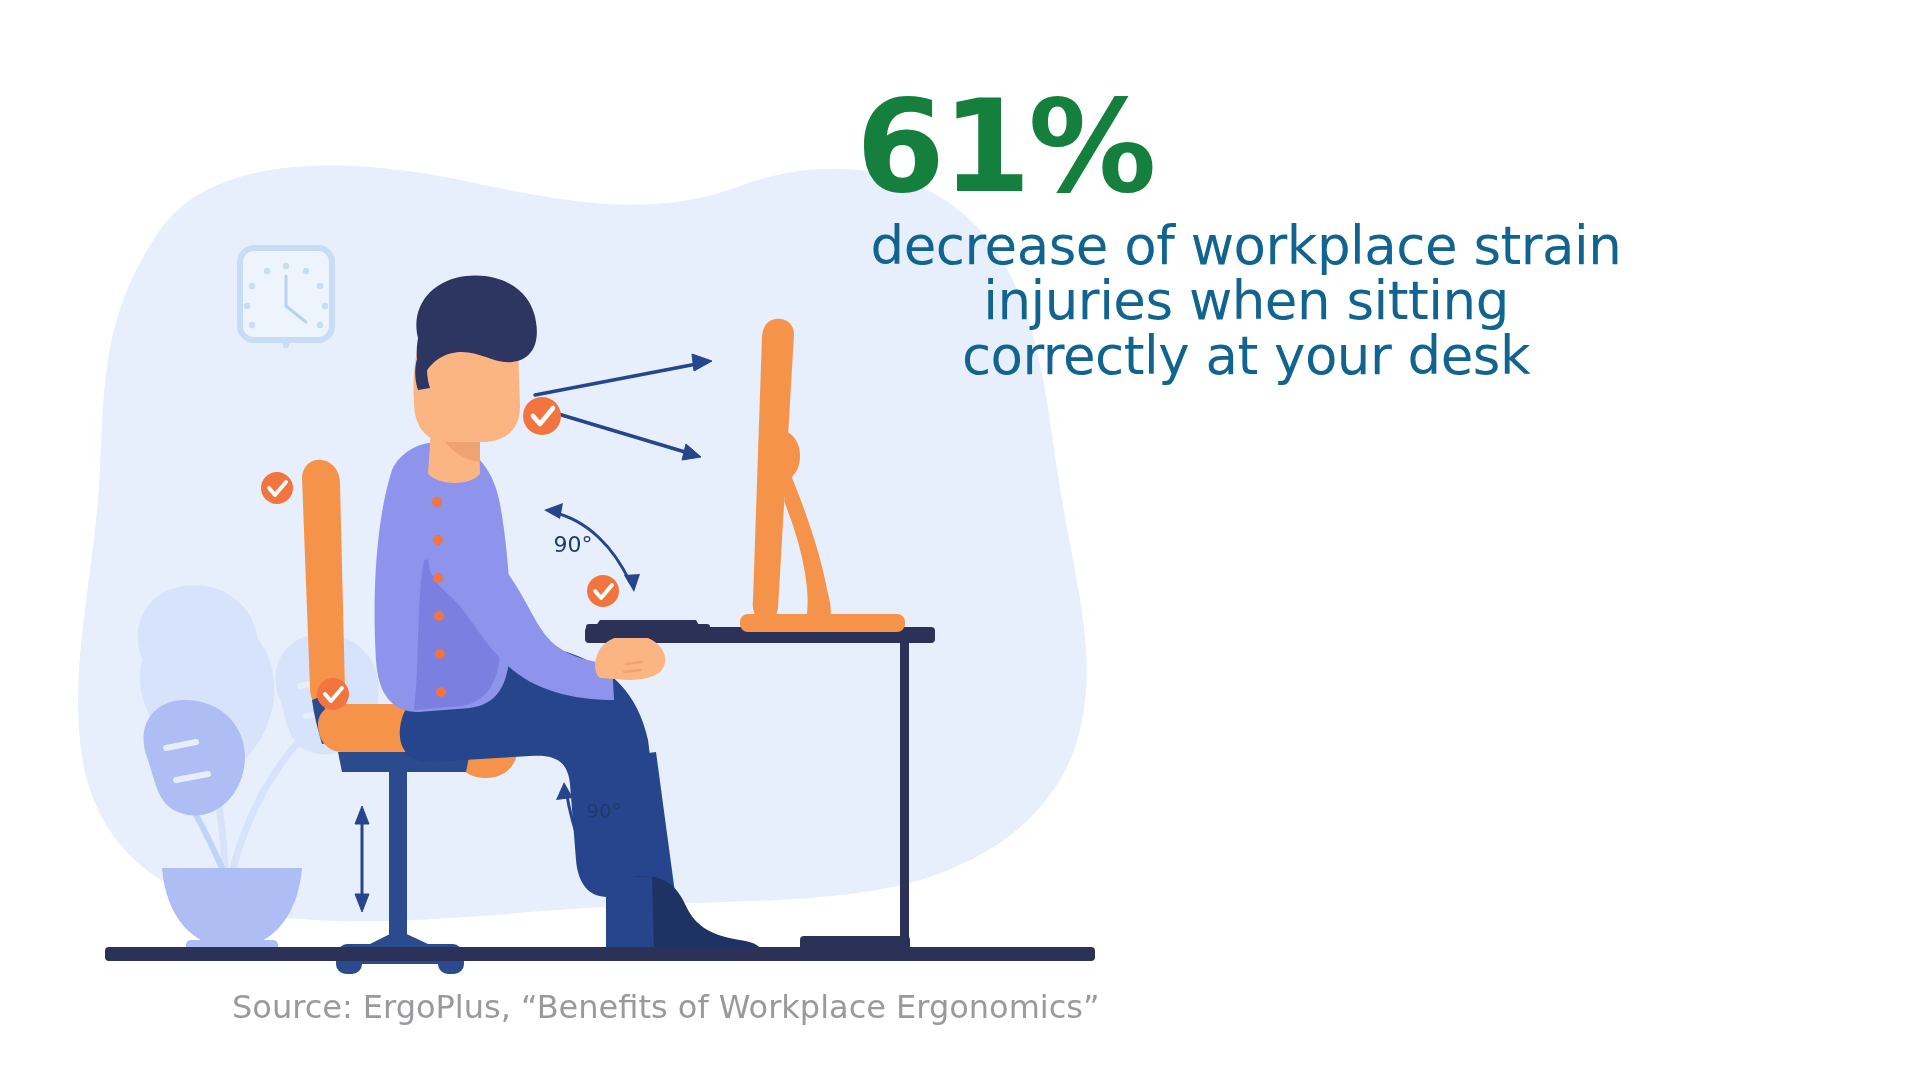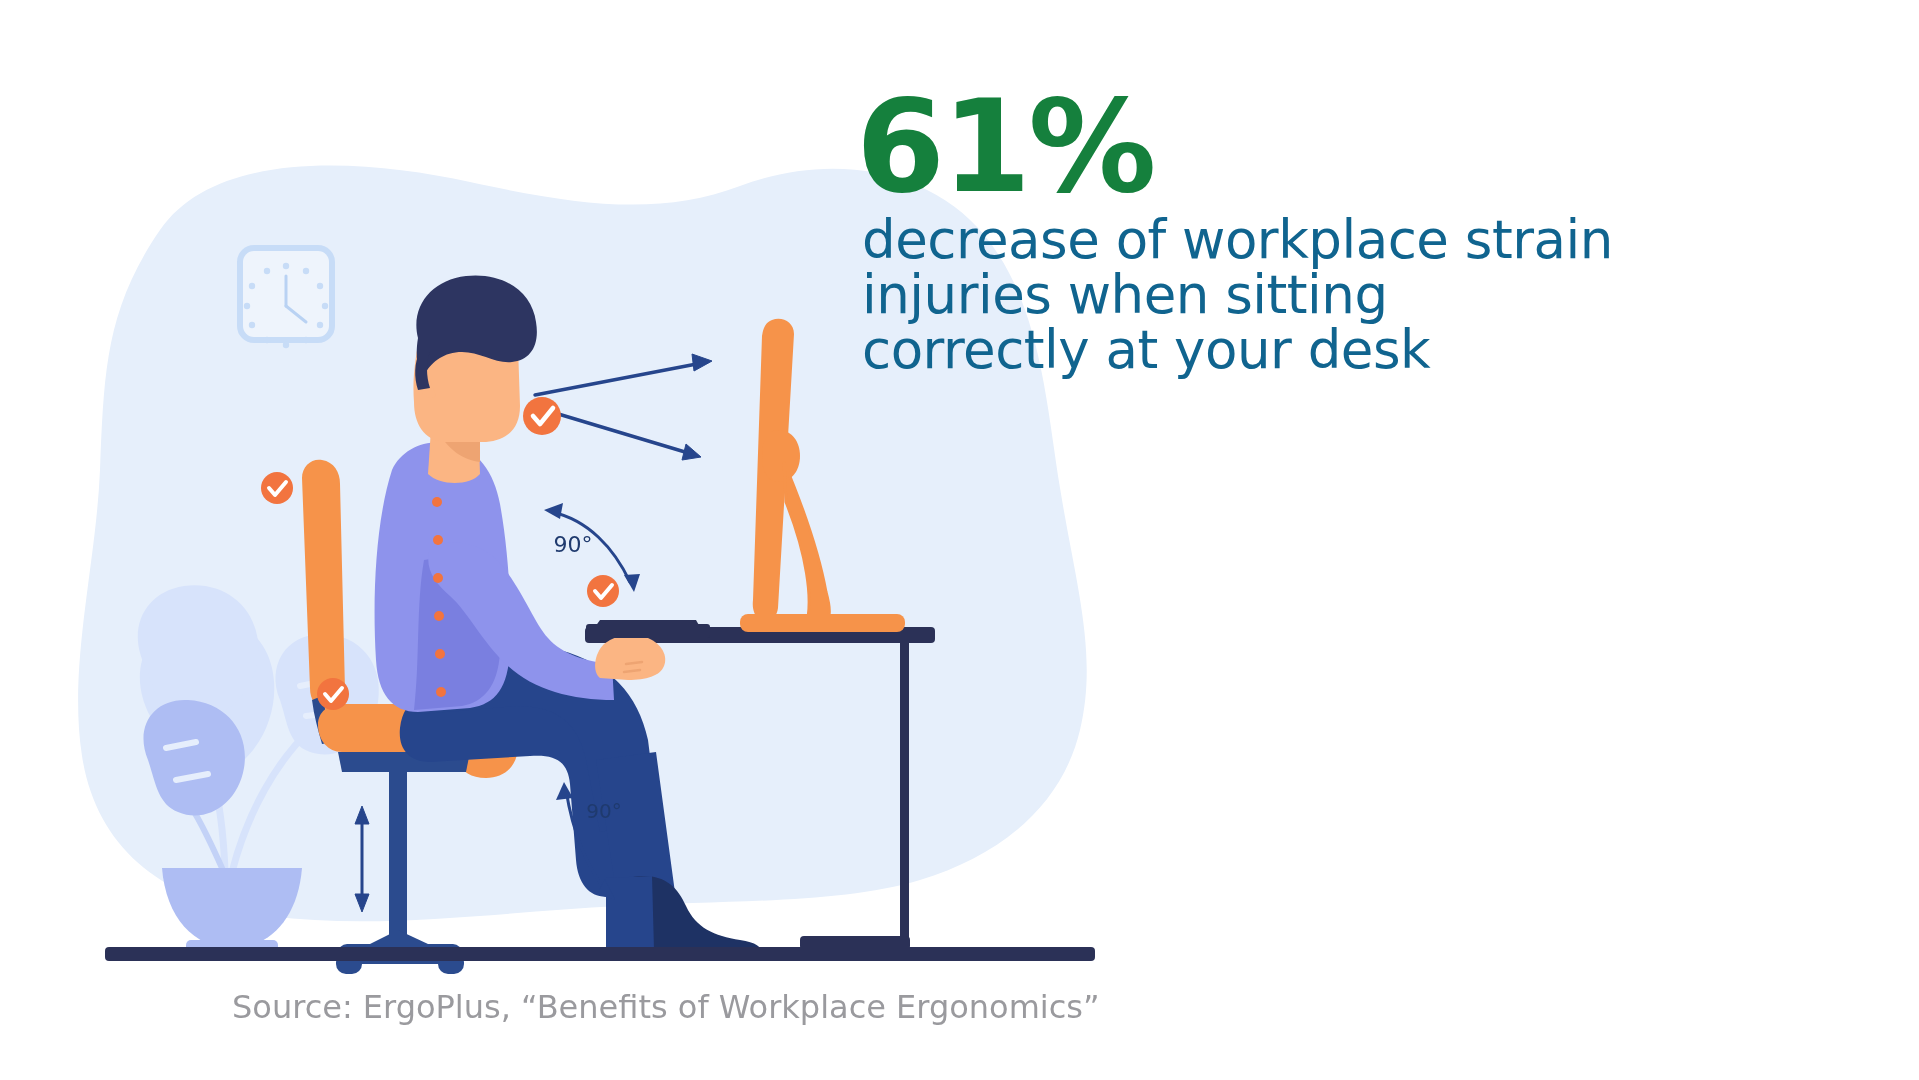--- a/index.html
+++ b/index.html
@@ -44,21 +44,22 @@
     margin: 0 0 6px 0;
     white-space: nowrap;
   }
   #stat-description {
     font-family: "DejaVu Sans", sans-serif;
     font-weight: normal;
     font-size: 53px;
     line-height: 1.04;
     letter-spacing: -0.5px;
     color: #10648f;
-    margin: 6px;
+    margin: 12px;
+    text-align: center;
   }
 
   
   #source-caption {
     position: absolute;
     left: 232px;
     top: 988px;
     font-family: "DejaVu Sans", sans-serif;
     font-size: 32px;
     color: #9a9a9e;

